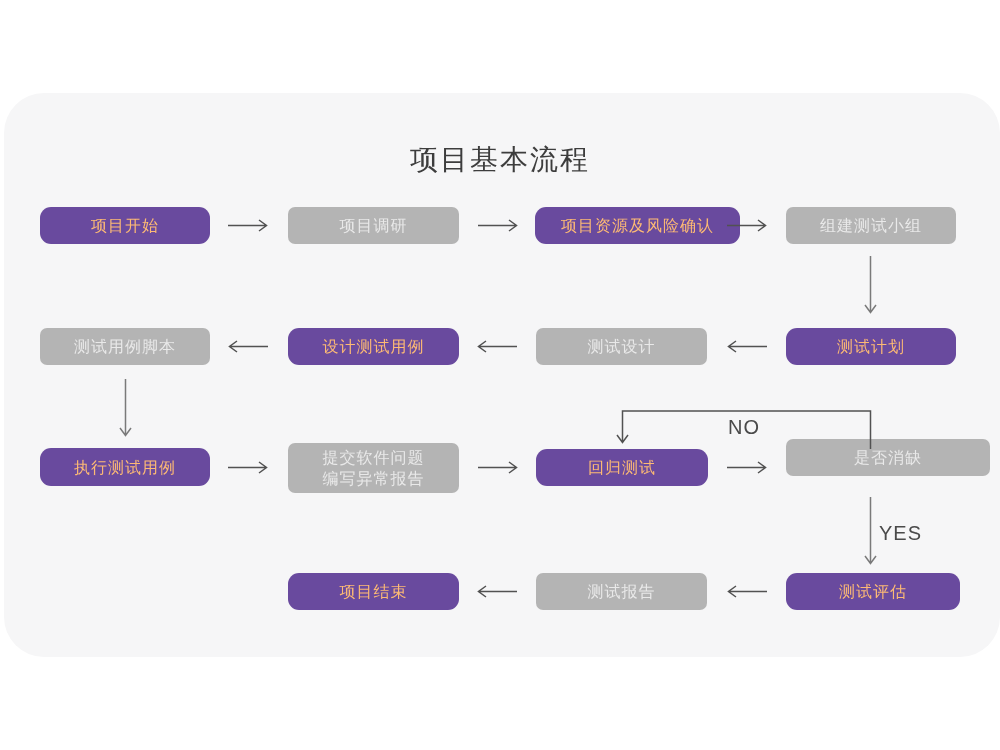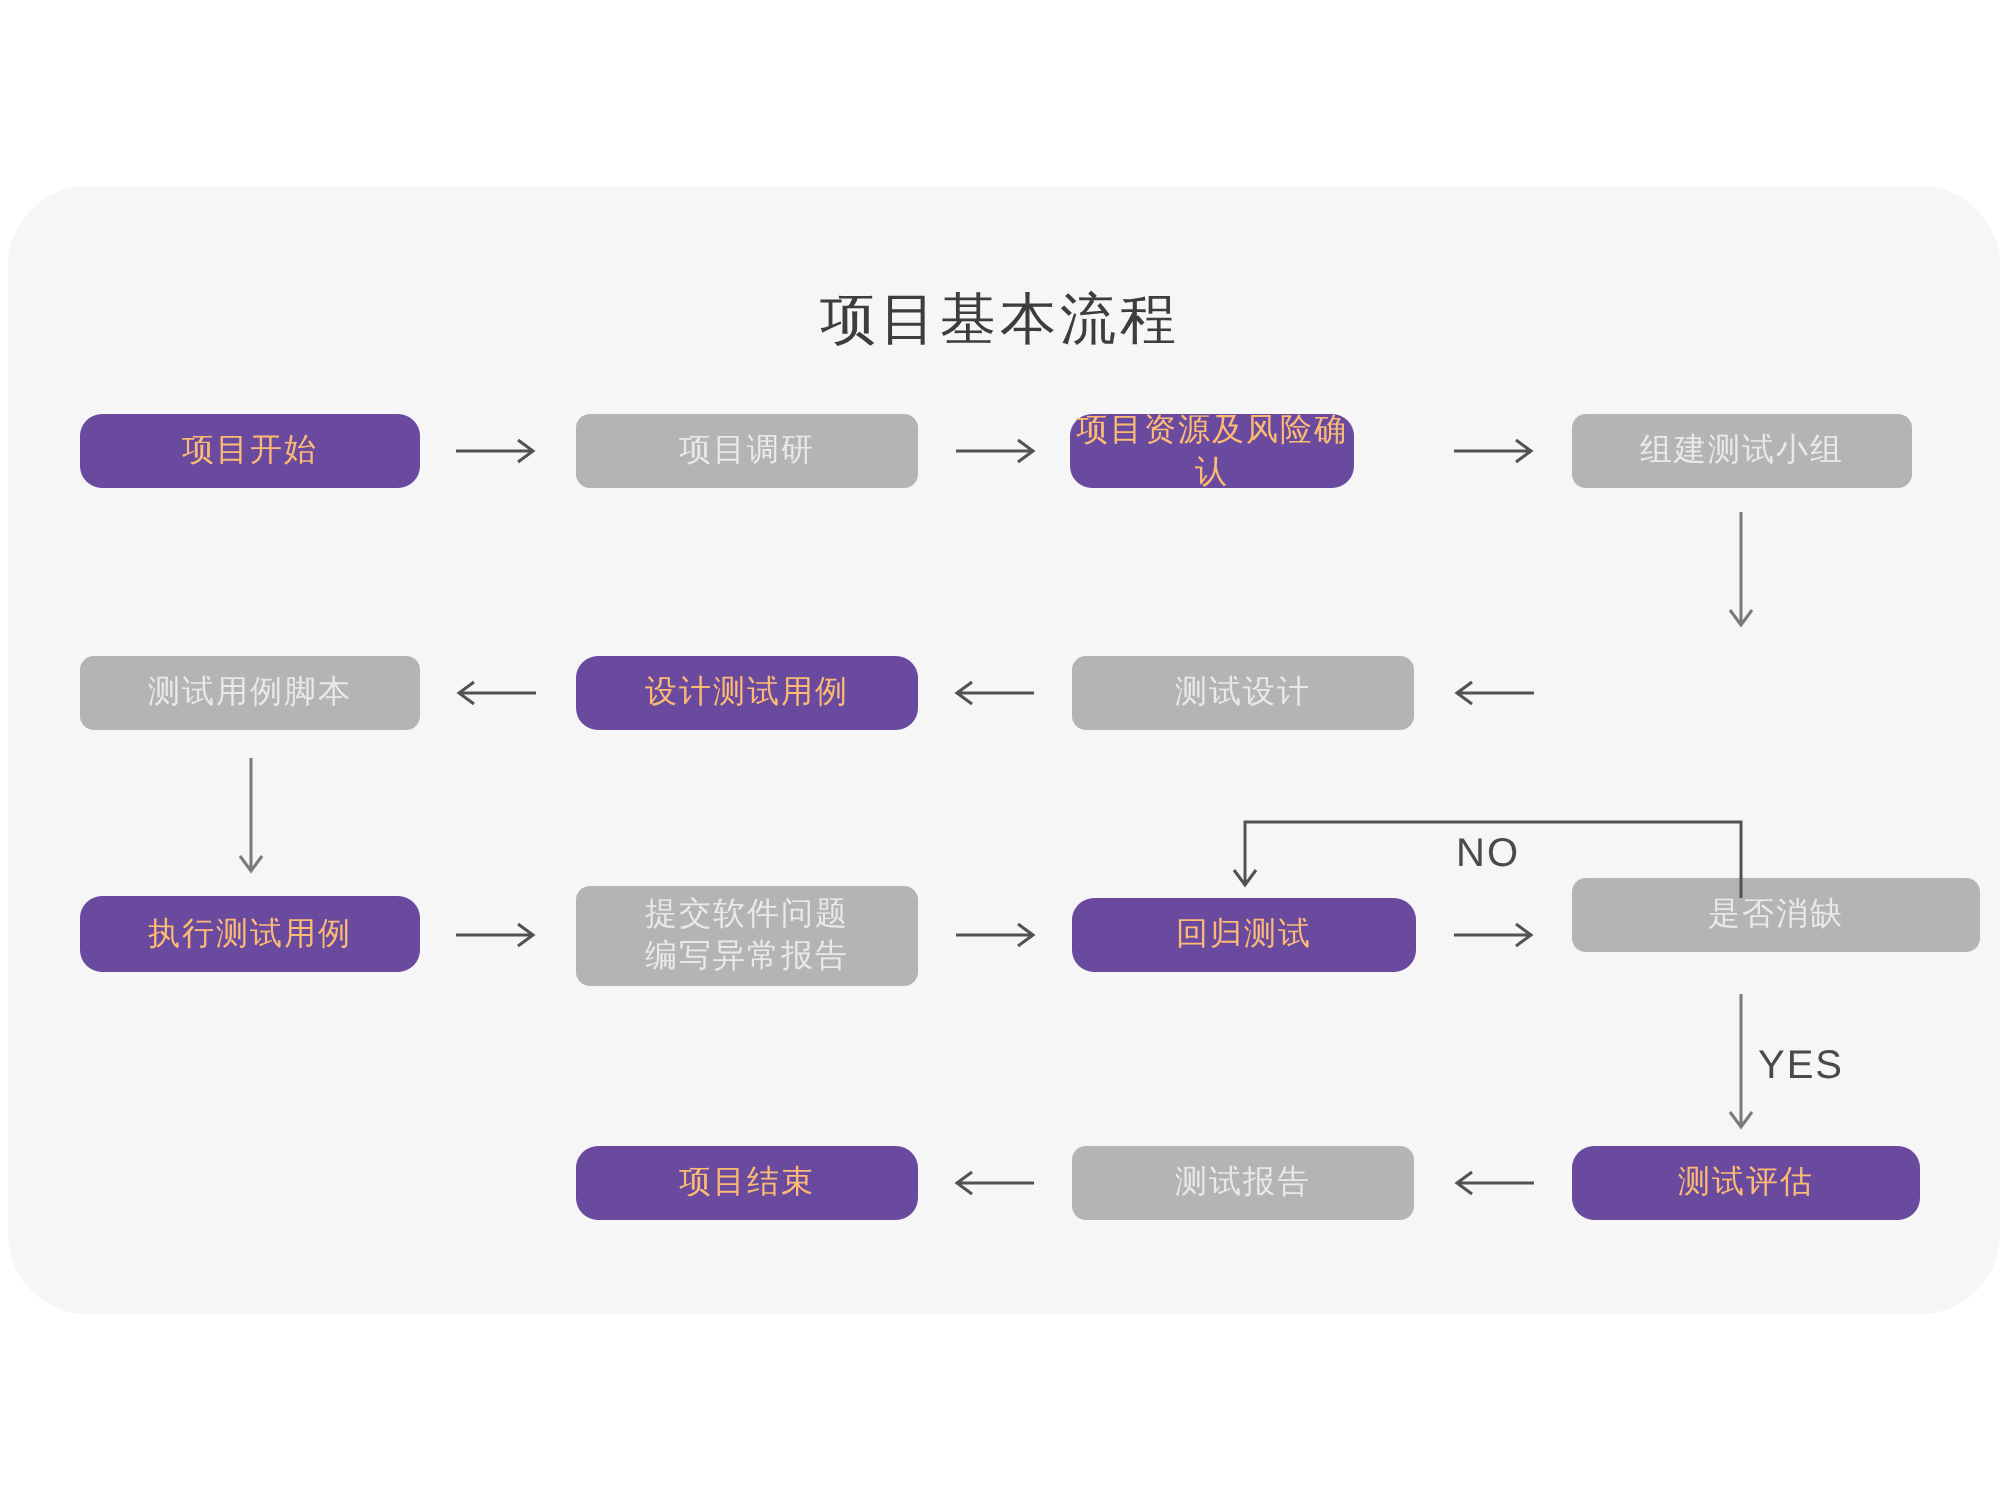--- a/index.html
+++ b/index.html
@@ -26,35 +26,38 @@
   <div class="panel"></div>
 
   <div class="title">项目基本流程</div>
 
   <div class="node purple" style="left:40px;top:207px;width:170px;height:37px">
     <span>项目开始</span>
   </div>
   <div class="node gray" style="left:288px;top:207px;width:171px;height:37px">
     <span>项目调研</span>
   </div>
-  <div class="node purple" style="left:535px;top:207px;width:142px;height:37px">
+  <div class="node purple" style="left:535px;top:207px;width:205px;height:37px">
     <span>项目资源及风险确认</span>
   </div>
   <div class="node gray" style="left:786px;top:207px;width:170px;height:37px">
     <span>组建测试小组</span>
   </div>
 
   <div class="node gray" style="left:40px;top:328px;width:170px;height:37px">
     <span>测试用例脚本</span>
   </div>
   <div class="node purple" style="left:288px;top:328px;width:171px;height:37px">
     <span>设计测试用例</span>
   </div>
   <div class="node gray" style="left:536px;top:328px;width:171px;height:37px">
     <span>测试设计</span>
+  </div>
+  <div class="node purple" style="left:786px;top:328px;width:170px;height:37px">
+    <span>测试计划</span>
   </div>
 
   <div class="node purple" style="left:40px;top:448px;width:170px;height:38px">
     <span>执行测试用例</span>
   </div>
   <div class="node gray" style="left:288px;top:443px;width:171px;height:50px">
     <span>提交软件问题</span>
     <span>编写异常报告</span>
   </div>
   <div class="node purple" style="left:536px;top:449px;width:172px;height:37px">

